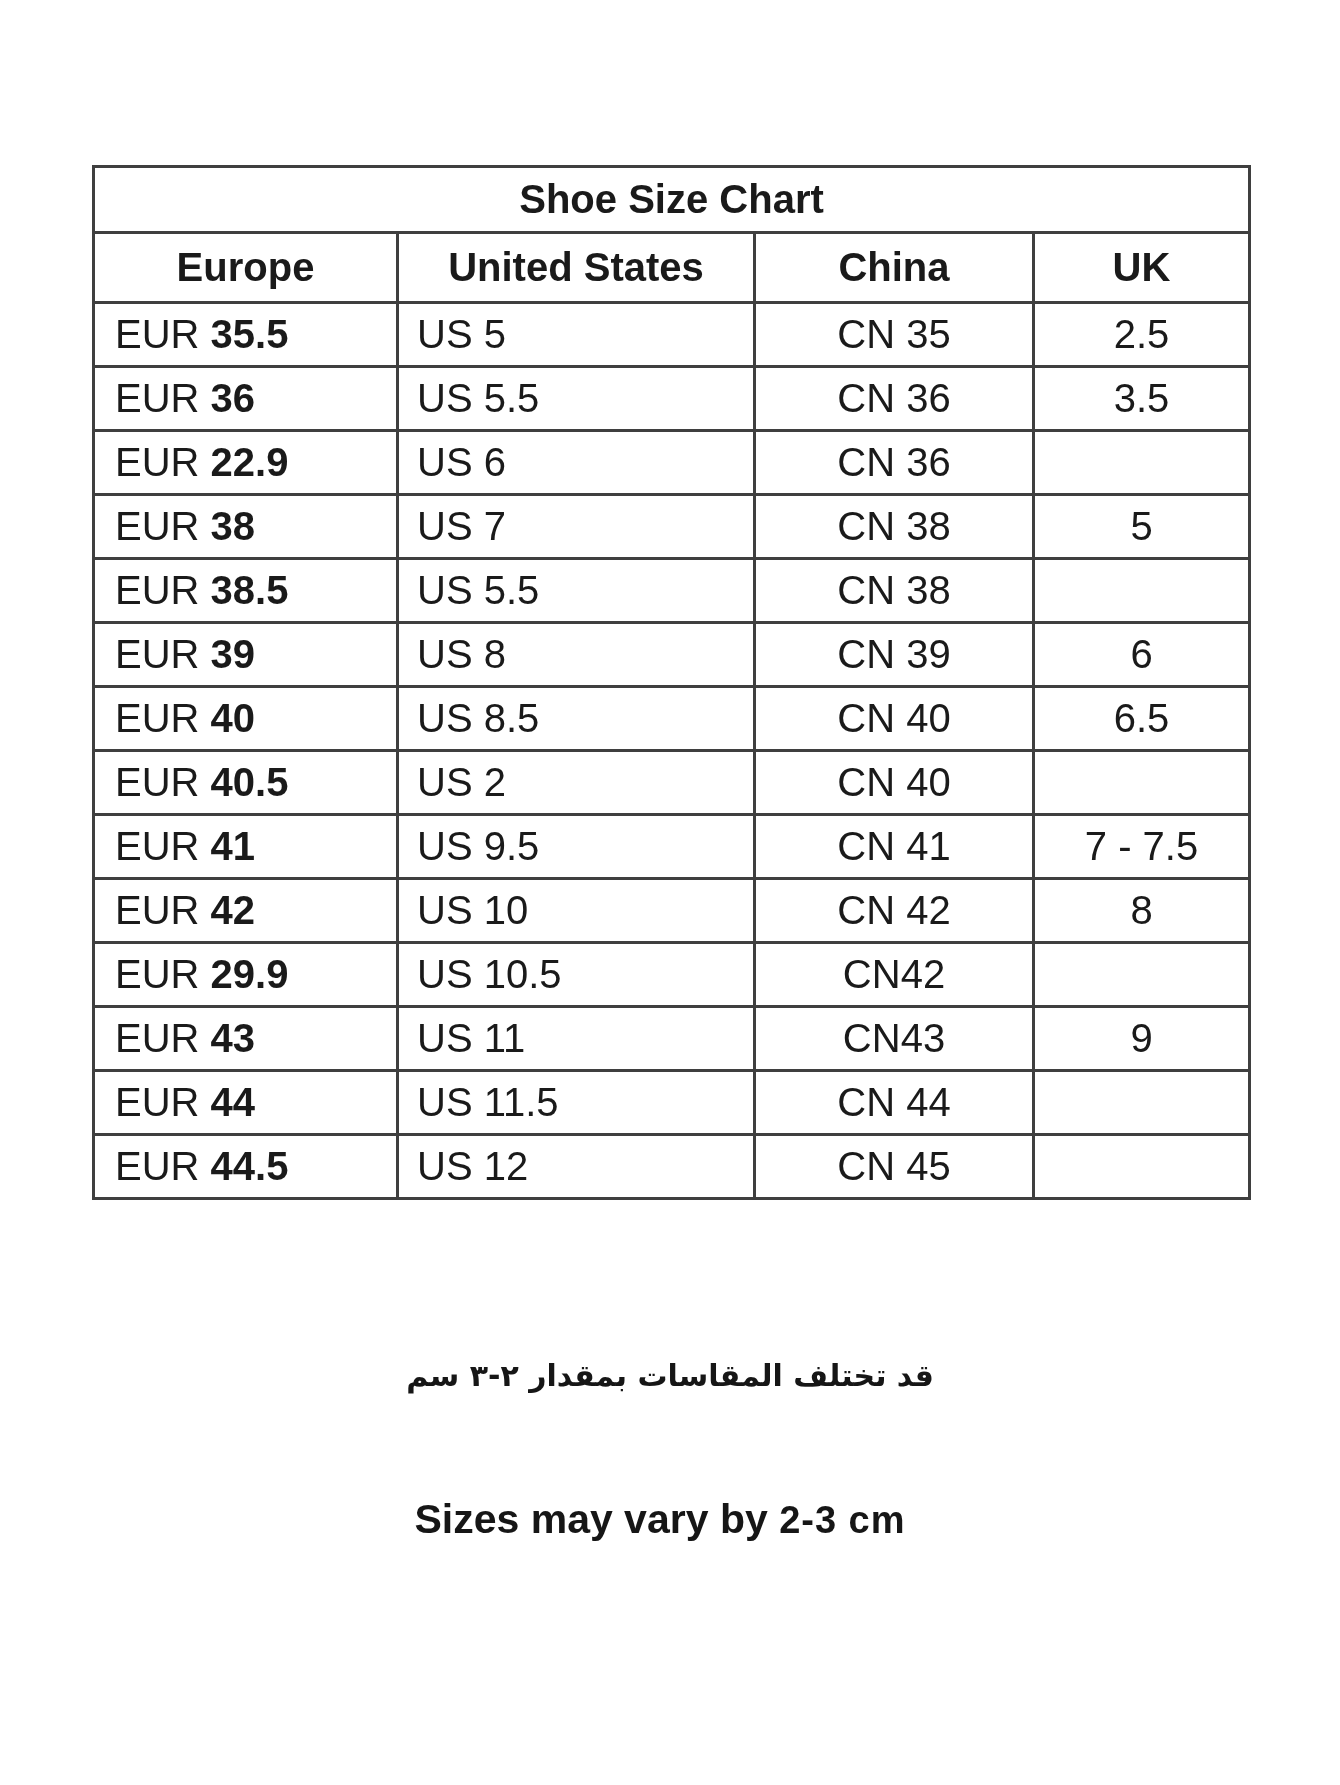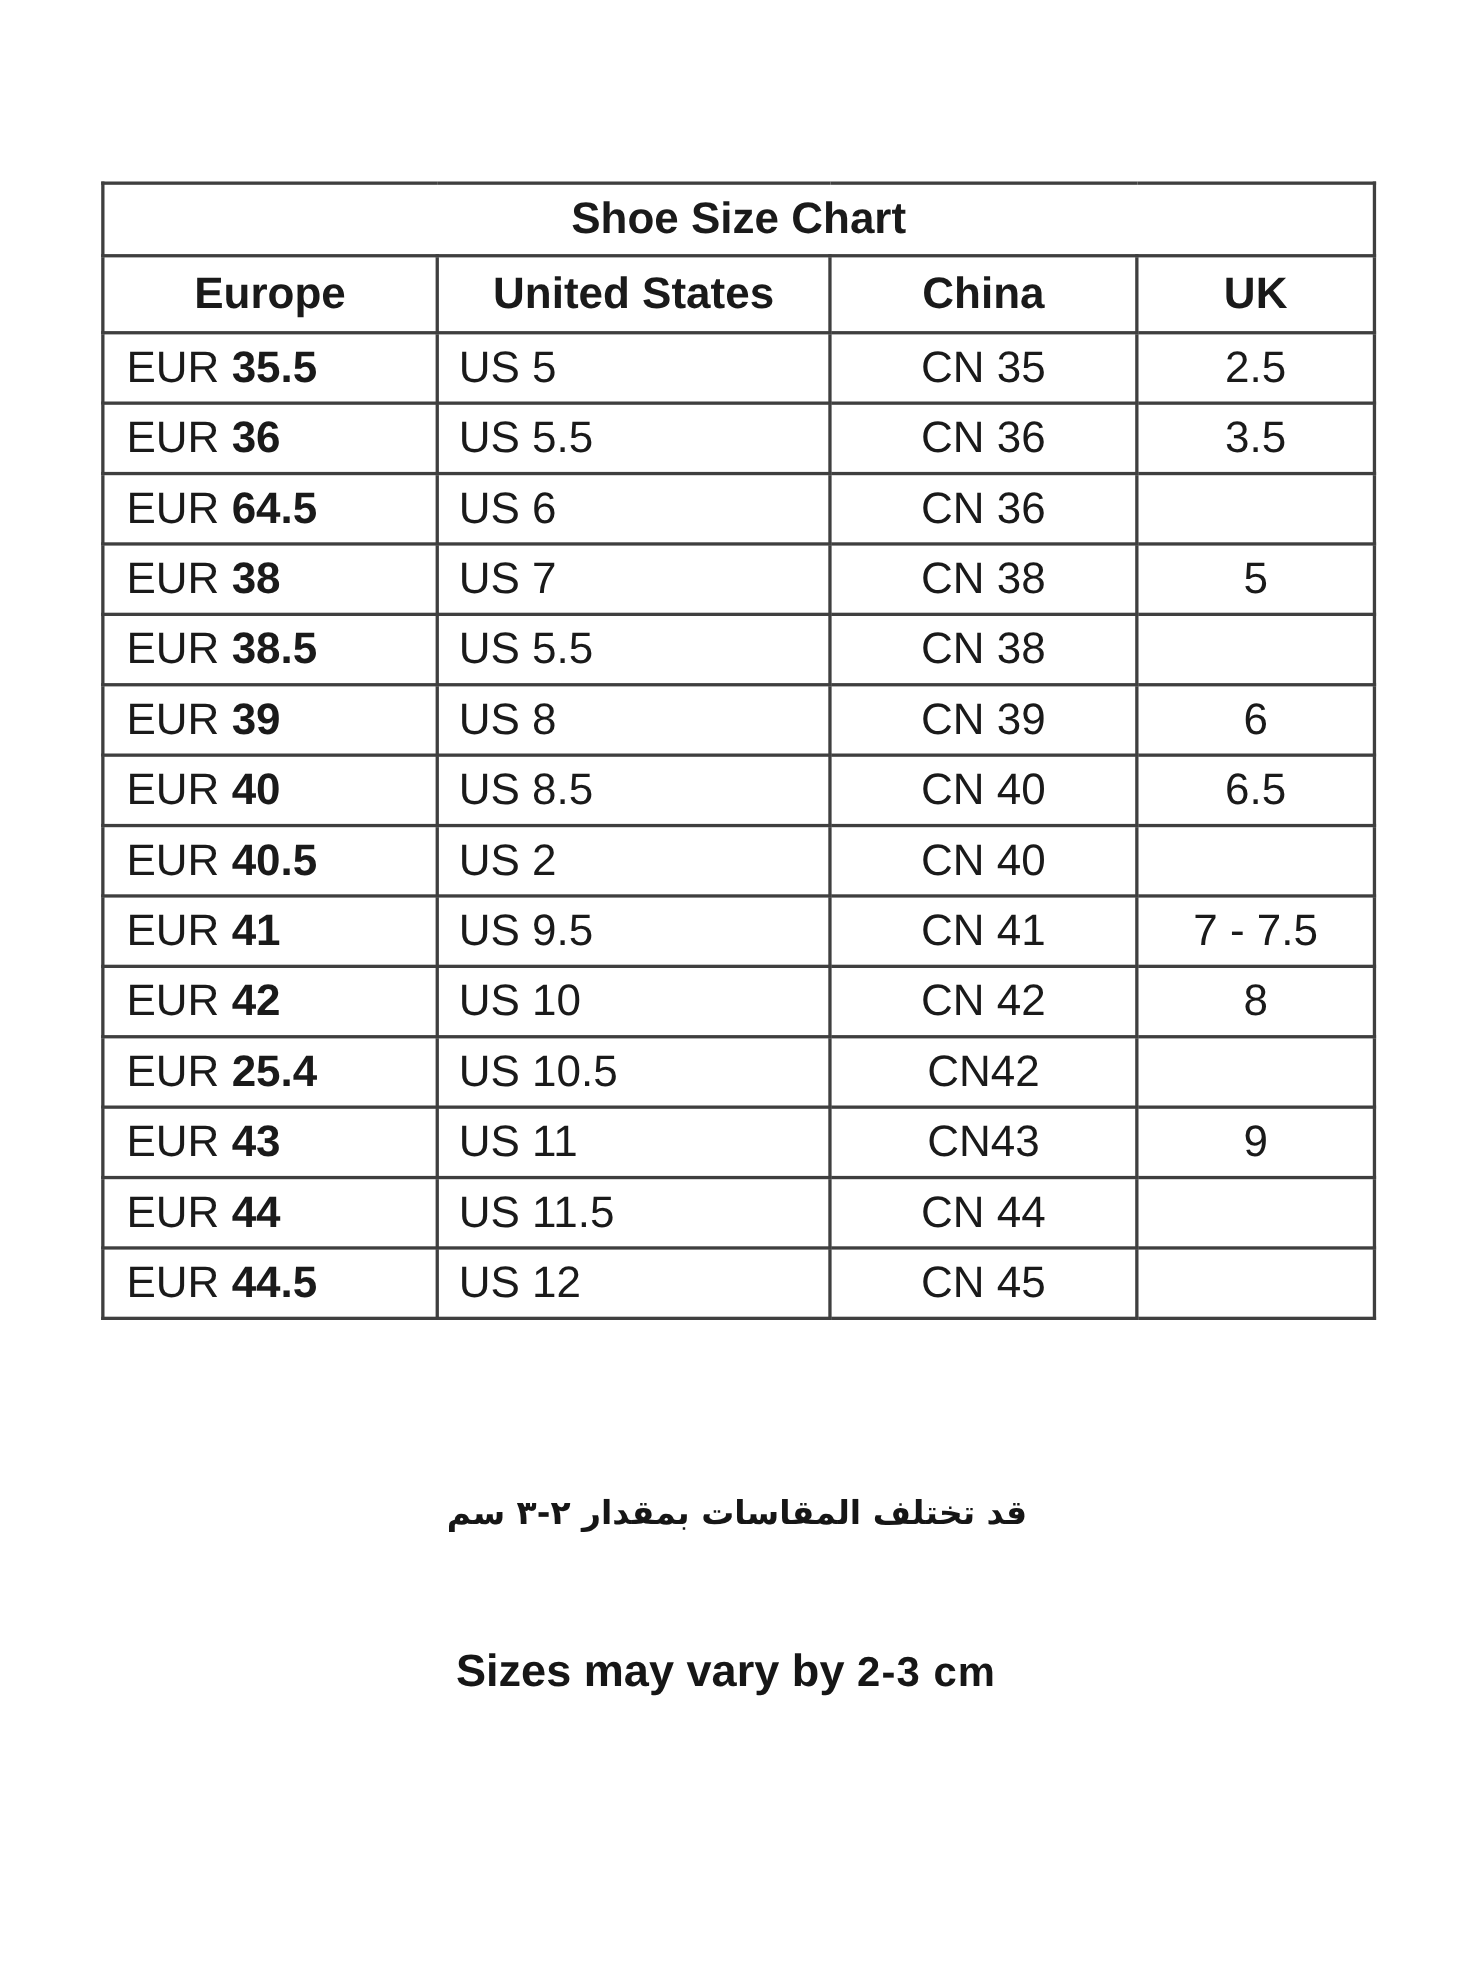--- a/index.html
+++ b/index.html
@@ -78,21 +78,21 @@
           <td class="cn-cell">CN 35</td>
           <td class="uk-cell">2.5</td>
         </tr>
         <tr class="data-row">
           <td class="eur-cell"><span class="eur-prefix">EUR</span> <span class="eur-size">36</span></td>
           <td class="us-cell">US 5.5</td>
           <td class="cn-cell">CN 36</td>
           <td class="uk-cell">3.5</td>
         </tr>
         <tr class="data-row">
-          <td class="eur-cell"><span class="eur-prefix">EUR</span> <span class="eur-size">64.5</span></td>
+          <td class="eur-cell"><span class="eur-prefix">EUR</span> <span class="eur-size">22.9</span></td>
           <td class="us-cell">US 6</td>
           <td class="cn-cell">CN 36</td>
           <td class="uk-cell"></td>
         </tr>
         <tr class="data-row">
           <td class="eur-cell"><span class="eur-prefix">EUR</span> <span class="eur-size">38</span></td>
           <td class="us-cell">US 7</td>
           <td class="cn-cell">CN 38</td>
           <td class="uk-cell">5</td>
         </tr>
@@ -126,21 +126,21 @@
           <td class="cn-cell">CN 41</td>
           <td class="uk-cell">7 - 7.5</td>
         </tr>
         <tr class="data-row">
           <td class="eur-cell"><span class="eur-prefix">EUR</span> <span class="eur-size">42</span></td>
           <td class="us-cell">US 10</td>
           <td class="cn-cell">CN 42</td>
           <td class="uk-cell">8</td>
         </tr>
         <tr class="data-row">
-          <td class="eur-cell"><span class="eur-prefix">EUR</span> <span class="eur-size">25.4</span></td>
+          <td class="eur-cell"><span class="eur-prefix">EUR</span> <span class="eur-size">29.9</span></td>
           <td class="us-cell">US 10.5</td>
           <td class="cn-cell">CN42</td>
           <td class="uk-cell"></td>
         </tr>
         <tr class="data-row">
           <td class="eur-cell"><span class="eur-prefix">EUR</span> <span class="eur-size">43</span></td>
           <td class="us-cell">US 11</td>
           <td class="cn-cell">CN43</td>
           <td class="uk-cell">9</td>
         </tr>

